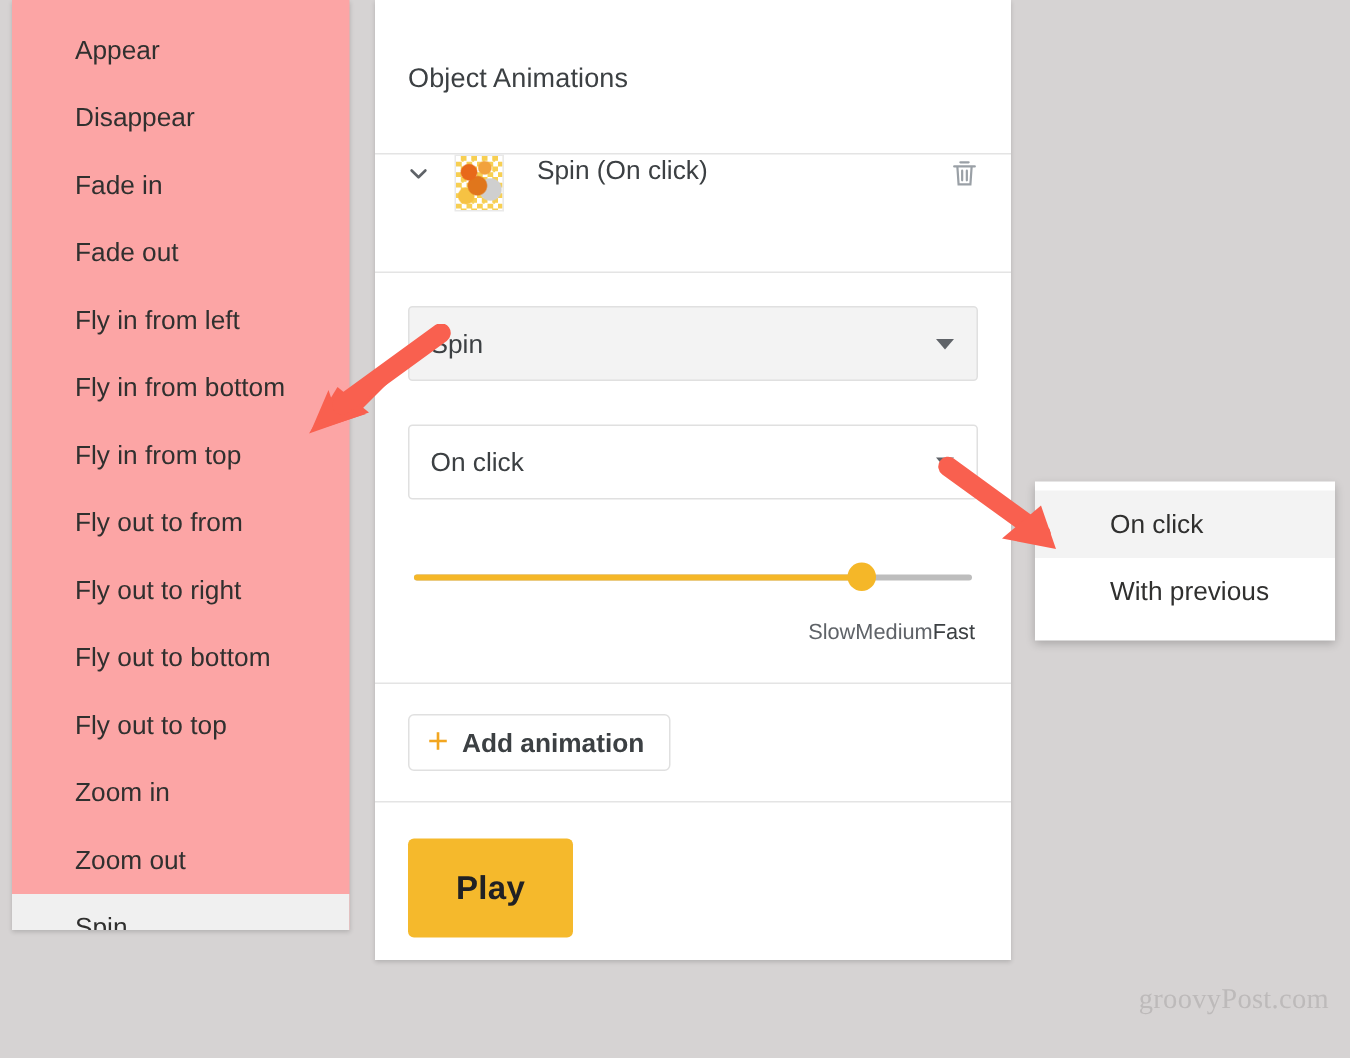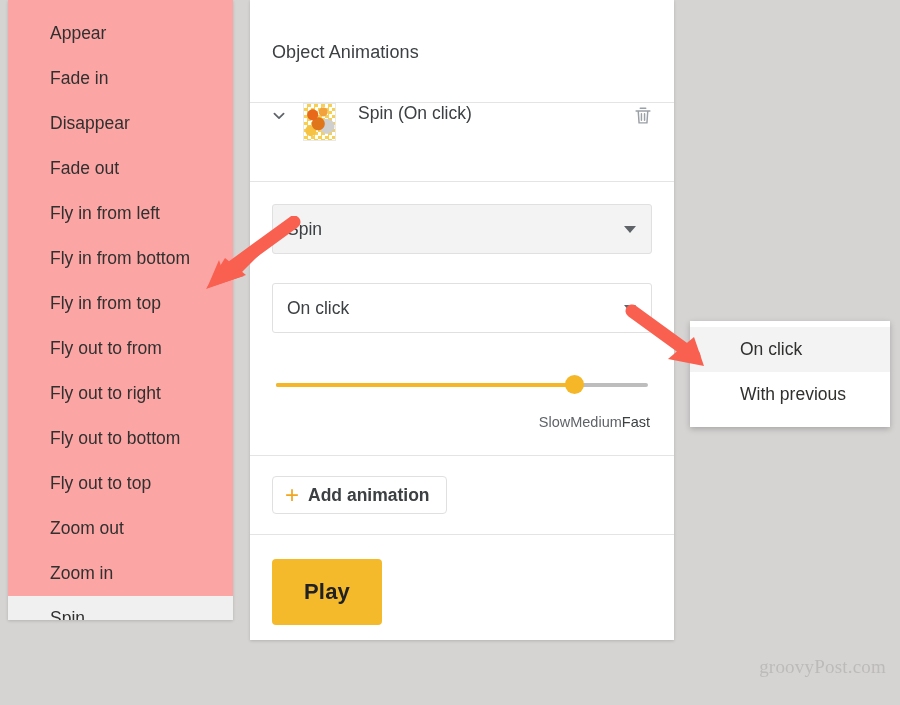--- a/index.html
+++ b/index.html
@@ -268,32 +268,32 @@
     color: #bdbaba;
     letter-spacing: 0.2px;
     margin-left: 30px;
   }
 </style>
 </head>
 <body>
 
 <div id="animation-type-list">
     <div class="anim-item first">Appear</div>
+    <div class="anim-item">Disappear</div>
     <div class="anim-item">Fade in</div>
-    <div class="anim-item">Disappear</div>
     <div class="anim-item">Fade out</div>
     <div class="anim-item">Fly in from left</div>
     <div class="anim-item">Fly in from bottom</div>
     <div class="anim-item">Fly in from top</div>
     <div class="anim-item">Fly out to from</div>
     <div class="anim-item">Fly out to right</div>
     <div class="anim-item">Fly out to bottom</div>
     <div class="anim-item">Fly out to top</div>
+    <div class="anim-item">Zoom in</div>
     <div class="anim-item">Zoom out</div>
-    <div class="anim-item">Zoom in</div>
     <div class="anim-item selected">Spin</div>
   </div>
 
 <div id="object-animations-panel">
 
   <div id="panel-title">Object Animations</div>
   <div class="hr" id="panel-title-rule"></div>
 
   <div id="animation-row">
     <span id="expand-chevron-icon">

